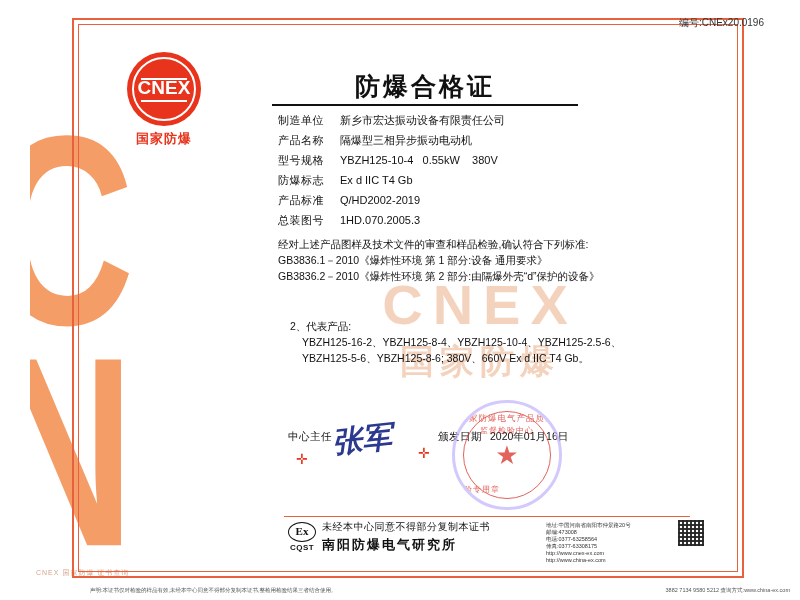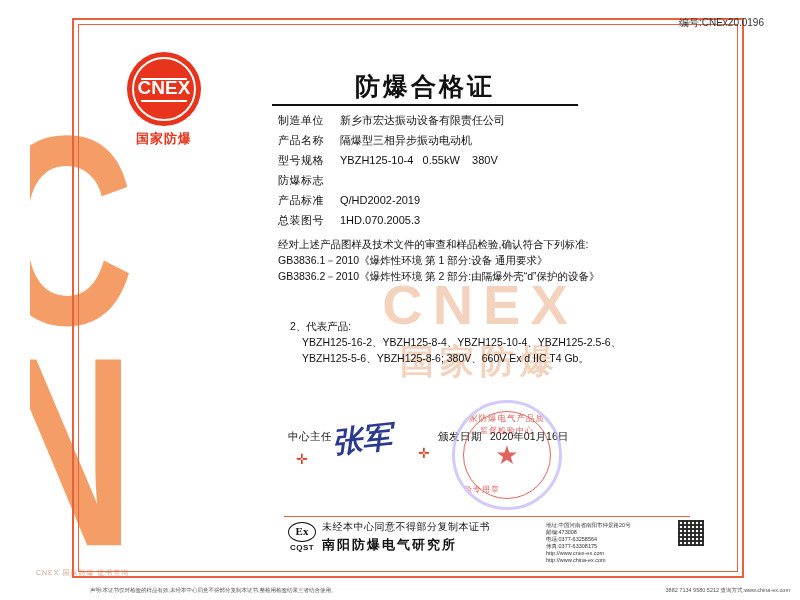--- a/index.html
+++ b/index.html
@@ -443,20 +443,21 @@
     <div class="row">
       <div class="lbl">产品名称</div>
       <div class="val">隔爆型三相异步振动电动机</div>
     </div>
     <div class="row">
       <div class="lbl">型号规格</div>
       <div class="val">YBZH125-10-4   0.55kW    380V</div>
     </div>
     <div class="row">
       <div class="lbl">防爆标志</div>
+      <div class="val">Ex d IIC T4 Gb</div>
     </div>
     <div class="row">
       <div class="lbl">产品标准</div>
       <div class="val">Q/HD2002-2019</div>
     </div>
     <div class="row">
       <div class="lbl">总装图号</div>
       <div class="val">1HD.070.2005.3</div>
     </div>
   </div>

